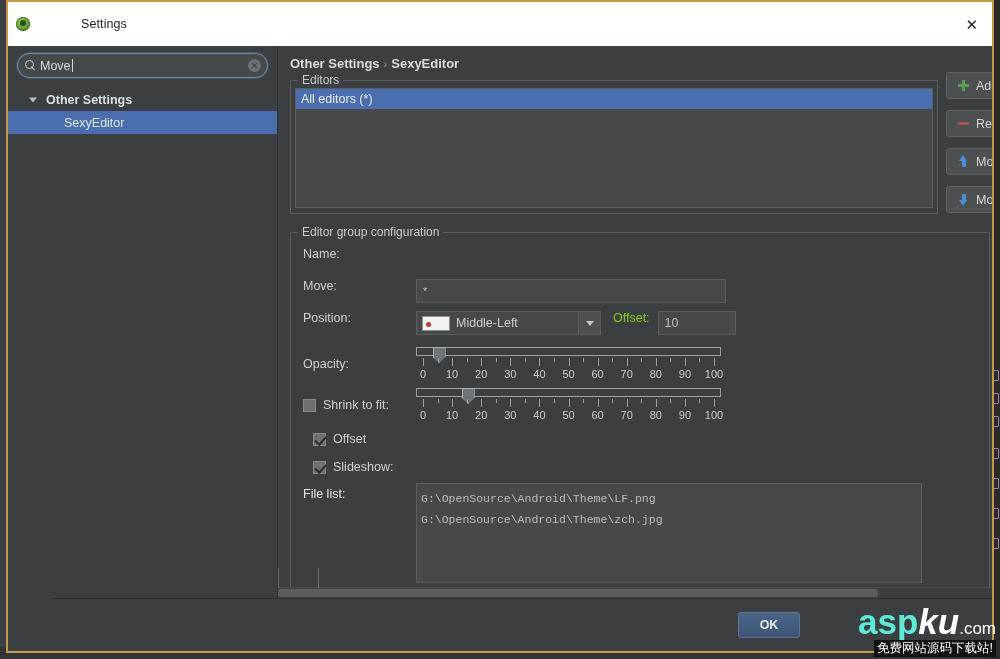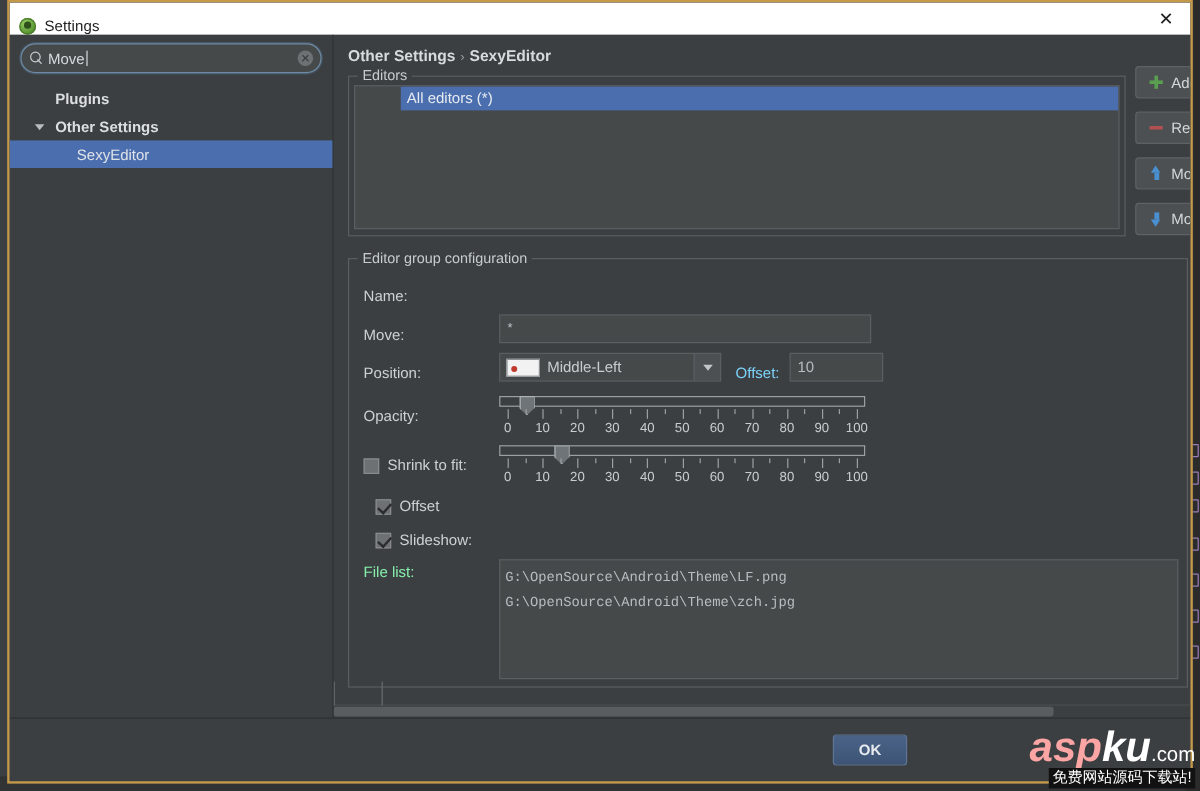--- a/index.html
+++ b/index.html
@@ -31,26 +31,27 @@
     left: 6px; top: 0px;
     width: 988px; height: 653px;
     border: 2px solid #c49a4a;
     background: #3c3f41;
     display: flex; flex-direction: column;
     overflow: hidden;
   }
 
   
   .titlebar {
-    height: 27px;
+    height: 44px;
     background: #ffffff;
-    display: flex; align-items: flex-end;
+    display: flex; align-items: center;
     padding: 0 6px 0 8px;
     flex: none;
     position: relative;
+    gap: 44px;
   }
   .title-ico {
     width: 14px; height: 14px; border-radius: 50%;
     background: radial-gradient(circle at 38% 32%, #9bcf6a 0%, #5e9b35 58%, #3d6c21 100%);
     box-shadow: inset 0 0 0 1px #4a7a29;
     margin-right: 7px; flex:none;
     position: relative;
   }
   .title-ico::after {
     content:""; position:absolute; left:4px; top:3px; width:6px; height:6px;
@@ -154,21 +155,21 @@
 
   #editors-group { width: 648px; height: 134px; }
   .listbox {
     position:absolute; left:4px; top:7px; right:4px; bottom:5px;
     background:#45494a; border:1px solid #5a5e61; overflow:hidden;
   }
   .list-item {
     height:20px; line-height:20px; font-size:12.5px;
     color:#d7dadc; padding-left:5px; cursor:pointer;
   }
-  .list-item.selected { background:#4b6eaf; color:#e6ebf0;margin-left:38px; }
+  .list-item.selected { background:#4b6eaf; color:#e6ebf0; }
 
   
   .sidebtns {
     position:absolute; left: 668px; top: 26px;
     width: 120px;
   }
   .sbtn {
     height: 27px; margin-bottom: 11px;
     background:#4c5052; border:1px solid #5e6264; border-radius:3px;
     display:flex; align-items:center; padding-left:10px;
@@ -189,21 +190,21 @@
     border-left:4.5px solid transparent;border-right:4.5px solid transparent;border-top:6px solid #4a8fd0;
   }
   .bico.down::after { content:""; position:absolute; left:4.5px; top:1px; width:4px; height:6px; background:#4a8fd0; }
 
   
   #cfg-group {
     width: 700px; margin-top: 18px; height: 358px;
   }
   .form { position:absolute; left:0; top:8px; right:0; bottom:0; padding: 6px 0 0 12px; }
 
-  .frow { display:flex; align-items:flex-end; margin-bottom: 8px; height:24px; }
+  .frow { display:flex; align-items:flex-start; margin-bottom: 8px; height:24px; }
   .flabel { width: 113px; flex:none; font-size:12.5px; color:#cdd1d4; }
   .finput {
     height: 24px; background:#45494a; border:1px solid #5a5e61;
     color:#b9bdc0; font-size:12.5px; display:flex; align-items:center;
     padding-left: 6px; cursor:text;
   }
   #name-input  { width: 310px; color:#c4c8cb; }
   #match-input { width: 310px; font-size: 11px; }
 
   .combo {
@@ -221,21 +222,21 @@
   .combo-text { flex:1; font-size:12.5px; color:#c9cdd0; }
   .combo-arrow {
     width: 22px; height:22px; flex:none;
     background:#4c5052; border-left:1px solid #5a5e61;
     display:flex; align-items:center; justify-content:center;
   }
   .combo-arrow i {
     width:0;height:0;border-left:4px solid transparent;border-right:4px solid transparent;
     border-top:5px solid #c2c6c9; display:block;
   }
-  .offset-label { font-size:12.5px; color:#7dd3fc; margin: 0 8px 0 12px; }
+  .offset-label { font-size:12.5px; color:#84cc16; margin: 0 8px 0 12px; }
   #offset-input { width: 78px; }
 
   
   .slider-row { display:flex; align-items:flex-start; margin-bottom: 2px; }
   .slider-label { width: 113px; flex:none; font-size:12.5px; color:#cdd1d4; padding-top: 14px; }
   .slider-area { width: 305px; position:relative; }
   .strack {
     height: 9px; border:1px solid #9aa0a4; background:#3c3f41; position:relative;
     margin-top: 4px;
   }
@@ -266,23 +267,23 @@
   .cbox.checked::after {
     content:""; position:absolute; left:3px; top:0px; width:5px; height:9px;
     border:solid #2a2c2e; border-width: 0 2px 2px 0; transform: rotate(42deg);
   }
   .cb-label { font-size:12.5px; color:#cdd1d4; }
 
   #slideshow-input { width: 130px; margin-left: 12px; }
 
   
   .filelist-row { display:flex; align-items:flex-start; margin-top: 2px; }
-  .filelist-label { width: 113px; flex:none; font-size:12.5px; color:#86efac; padding-top: 4px; }
+  .filelist-label { width: 113px; flex:none; font-size:12.5px; color:#e5e5e5; padding-top: 4px; }
   .filelist-box {
-    width: 566px; height: 100px; background:#45494a; border:1px solid #5a5e61;
+    width: 506px; height: 100px; background:#45494a; border:1px solid #5a5e61;
     padding: 4px 0 0 4px; overflow:hidden;
   }
   .filelist-box div {
     font-family: "Liberation Mono", monospace;
     font-size: 11.5px; color:#b9bdc0; line-height: 21px; white-space:nowrap;
   }
 
   
   .hscroll {
     position:absolute; left:0; right:0; bottom:0; height:11px;
@@ -292,38 +293,39 @@
     position:absolute; left:0; top:1px; height:8px; width:600px;
     background:#595d5f; border-radius:2px;
   }
   .hscroll .vline { position:absolute; top:-20px; width:1px; height:20px; background:#6a6e70; }
 
   
   .btnbar {
     height: 53px; flex:none; background:#3c3f41;
     border-top: 1px solid #2f3133;
     position:relative;
+    margin-left:44px;
   }
   #ok-button {
     position:absolute; left: 686px; top: 13px;
     width: 62px; height: 26px;
     background: linear-gradient(#4a6387, #3d5475);
     border: 1px solid #5d7595; border-radius: 3px;
     color:#e7ebef; font-size:12.5px; font-weight:bold;
     display:flex; align-items:center; justify-content:center;
     cursor:pointer;
   }
 
   
   .watermark {
     position:absolute; right: 4px; bottom: 2px;
     text-align:right; pointer-events:none; z-index: 40;
   }
   .wm-main { font-size: 35px; font-weight: bold; line-height: .92; font-family:"Liberation Sans", sans-serif; }
-  .wm-main .r { color:#fca5a5; font-style: italic; }
+  .wm-main .r { color:#5eead4; }
   .wm-main .w { color:#ffffff; font-style: italic; }
   .wm-main .dot { color:#ffffff; font-size: 17px; font-weight: normal; }
   .wm-sub {
     background:#111; color:#fff; font-size:12.5px;
     display:inline-block; padding: 0 3px; margin-top: 1px;
     font-family:"Liberation Sans", sans-serif;
   }
 </style>
 </head>
 <body>
@@ -356,23 +358,20 @@
     <div class="sidebar">
       <div class="search-wrap">
         <div class="search-box">
           <span class="srch-ico"></span>
           <span class="search-val"><span>Move</span><span class="caret"></span></span>
           <span class="clear-ico"></span>
         </div>
       </div>
 
       <div class="tree">
-        <div class="tree-row lvl1-arrow bold" style="padding-left:38px">
-          <span>Plugins</span>
-        </div>
         <div class="tree-row lvl1-arrow bold" style="padding-left:38px">
           <span class="tri"></span>
           <span>Other Settings</span>
         </div>
         <div class="tree-row lvl2 selected">
           <span>SexyEditor</span>
         </div>
       </div>
     </div>
 

